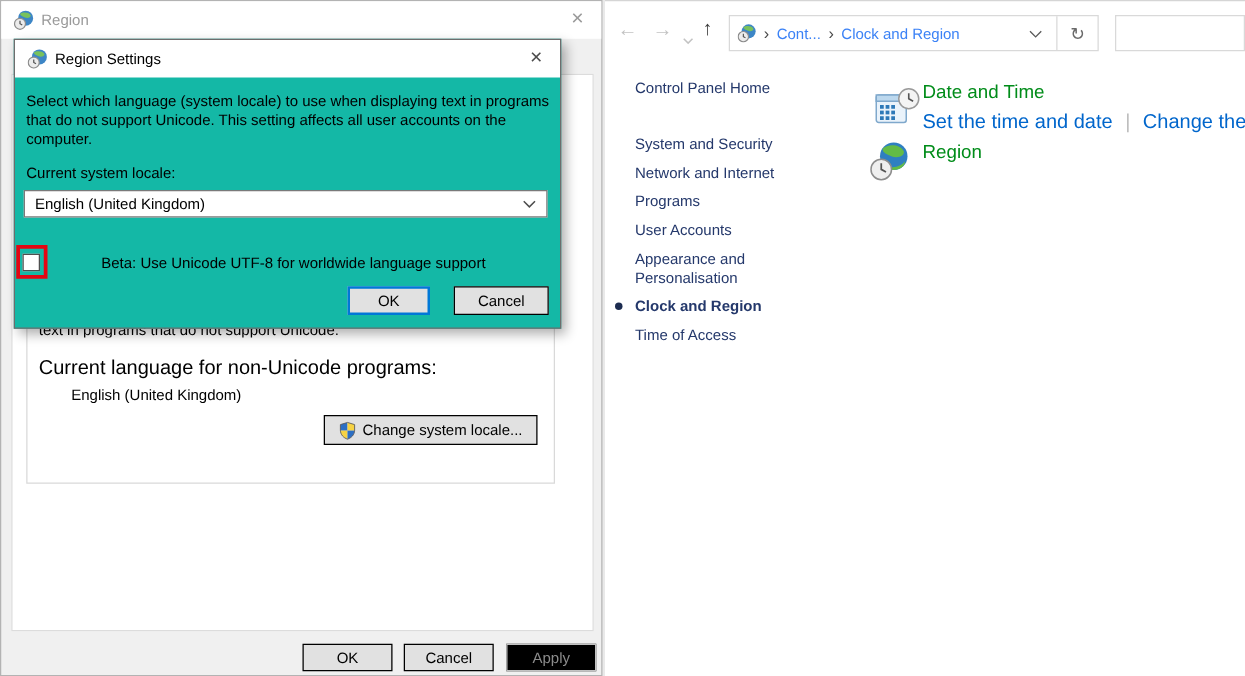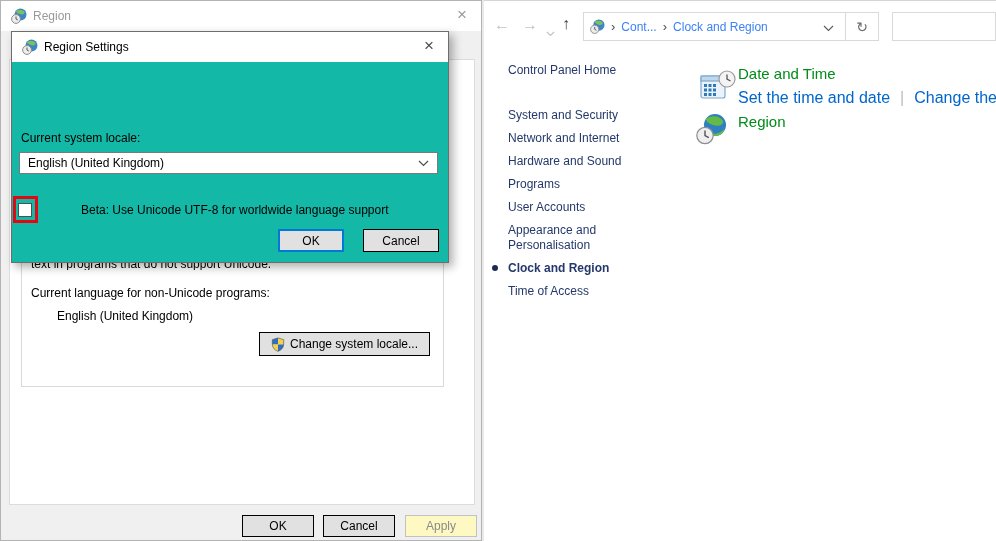--- a/index.html
+++ b/index.html
@@ -12,30 +12,30 @@
     background:#f0f0f0; border:1px solid #b3b3b3; }
   .rw-titlebar { left:0; top:0; width:480px; height:30px; background:#fff; }
   .rw-title { left:32px; top:8px; font-size:12px; color:#9a9a9a; }
   .win-close { font-size:17px; line-height:17px; color:#9b9b9b; cursor:default; }
   .rw-close { left:456px; top:5px; }
   .tab-panel { left:8px; top:58px; width:466px; height:446px;
     background:#fff; border:1px solid #dcdcdc; }
   .groupbox { left:20px; top:220px; width:423px; height:166px;
     border:1px solid #d9d9d9; }
   .clipped-line { left:30px; top:256px; font-size:12px; color:#000; }
-  .lbl-curlang { left:30px; top:285px; font-size:12px; color:#000; }
+  .lbl-curlang { left:30px; top:285px; font-size:16px; color:#000; }
   .val-curlang { left:56px; top:308px; font-size:12px; color:#000; }
   .btn { background:#e1e1e1; border:1px solid #000000; font-size:12px;
     color:#000; display:flex; align-items:center; justify-content:center;
     font-family:"Liberation Sans", sans-serif; }
   .btn-locale { left:258px; top:331px; width:171px; height:24px; gap:5px; }
   .rw-footer-btn { width:72px; height:22px; top:514px; }
   .btn-ok2 { left:241px; }
   .btn-cancel2 { left:322px; }
-  .btn-apply { left:404px; background:#fef9c3; border-color:#c2c2c2; color:#8b8b8b; }
+  .btn-apply { left:404px; background:#000000; border-color:#c2c2c2; color:#8b8b8b; }
 
   
   .modal { left:10px; top:30px; width:438px; height:232px; background:#14b8a6;
     border:1px solid #6d6d6d; box-shadow:4px 4px 9px rgba(0,0,0,.32); z-index:5; }
   .md-titlebar { left:0; top:0; width:436px; height:30px; background:#fff; }
   .md-title { left:32px; top:8px; font-size:12px; color:#000; }
   .md-close { left:412px; top:5px; color:#4d4d4d; }
   .md-desc { left:9px; top:42px; width:422px; font-size:12px; line-height:15px; color:#000; }
   .md-locale-lbl { left:9px; top:99px; font-size:12px; color:#000; }
   .dropdown { left:7px; top:120px; width:419px; height:22px; background:#fff;
@@ -146,20 +146,21 @@
       <svg width="16" height="16" viewBox="0 0 16 16">
         <circle cx="9.5" cy="6.5" r="6" fill="#3d86c6"></circle>
         <path d="M5 3 C7 1.5 12 1.5 13.5 4 C14 6 11 7 9 6 C7 5 5.5 5 5 3Z" fill="#79c25c"></path>
         <circle cx="5" cy="11" r="4.4" fill="#ececec" stroke="#8d8d8d" stroke-width="1"></circle>
         <path d="M5 8.5 V11 L6.8 12" stroke="#555" stroke-width="1" fill="none"></path>
       </svg>
     </span>
     <span class="abs md-title">Region Settings</span>
     <span class="abs win-close md-close">×</span>
 
+    <div class="abs md-desc">Select which language (system locale) to use when displaying text in programs that do not support Unicode. This setting affects all user accounts on the computer.</div>
     <div class="abs md-locale-lbl">Current system locale:</div>
 
     <div class="abs dropdown">
       <span class="dd-text">English (United Kingdom)</span>
       <span style="display:flex;">
         <svg width="11" height="7" viewBox="0 0 11 7">
             <polyline points="1,1 5.5,5.5 10,1" fill="none" stroke="#4d4d4d" stroke-width="1.2"></polyline>
           </svg>
       </span>
     </div>
@@ -204,21 +205,20 @@
     <span class="addr-div"></span>
     <span class="addr-refresh">↻</span>
   </div>
 
   <input class="abs searchbox" placeholder="" style="">
 
   <div class="abs sidebar">
     <div class="side-item first">Control Panel Home</div>
     <div class="side-item">System and Security</div>
     <div class="side-item">Network and Internet</div>
-    <div class="side-item">Hardware and Sound</div>
     <div class="side-item">Programs</div>
     <div class="side-item">User Accounts</div>
     <div class="side-item" style="width:150px;">Appearance and Personalisation</div>
     <div class="side-item active">
       <span class="side-bullet"></span>
       <span>Clock and Region</span>
     </div>
     <div class="side-item">Time of Access</div>
   </div>
 

